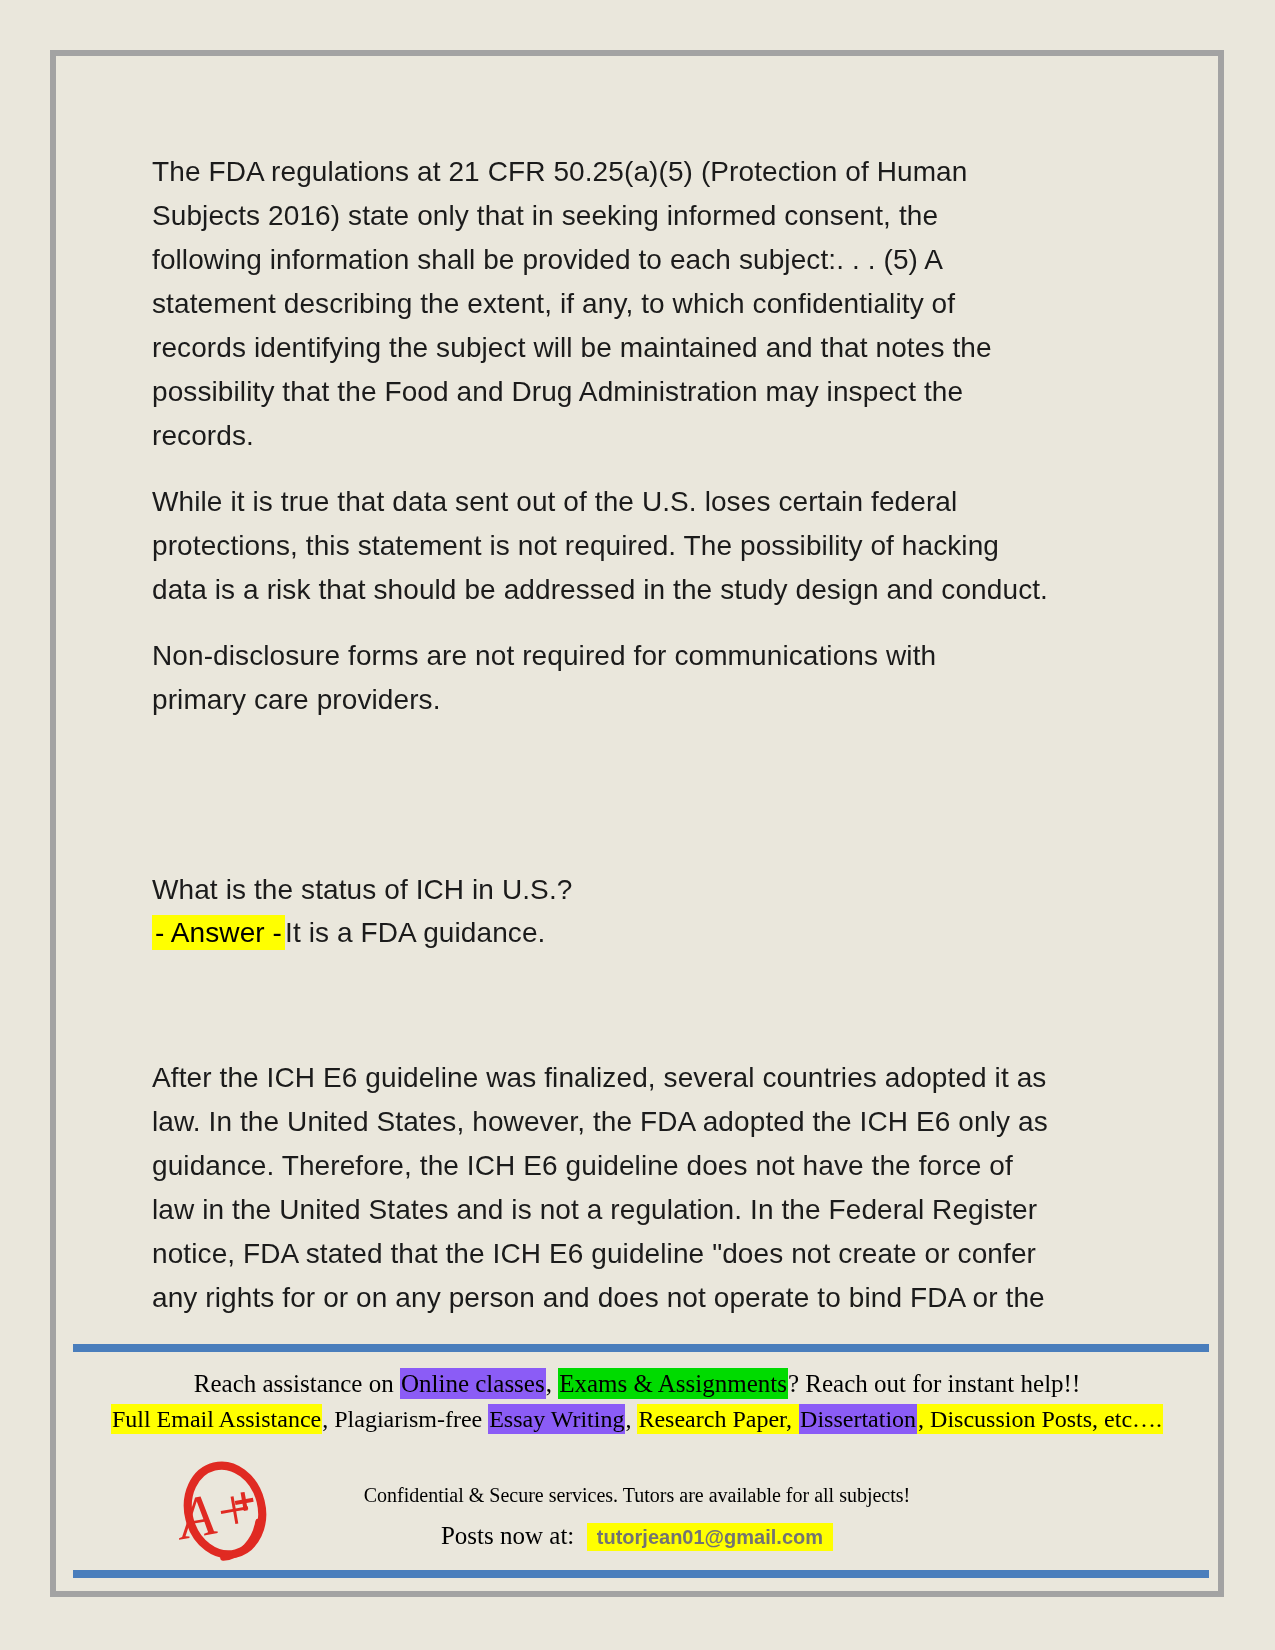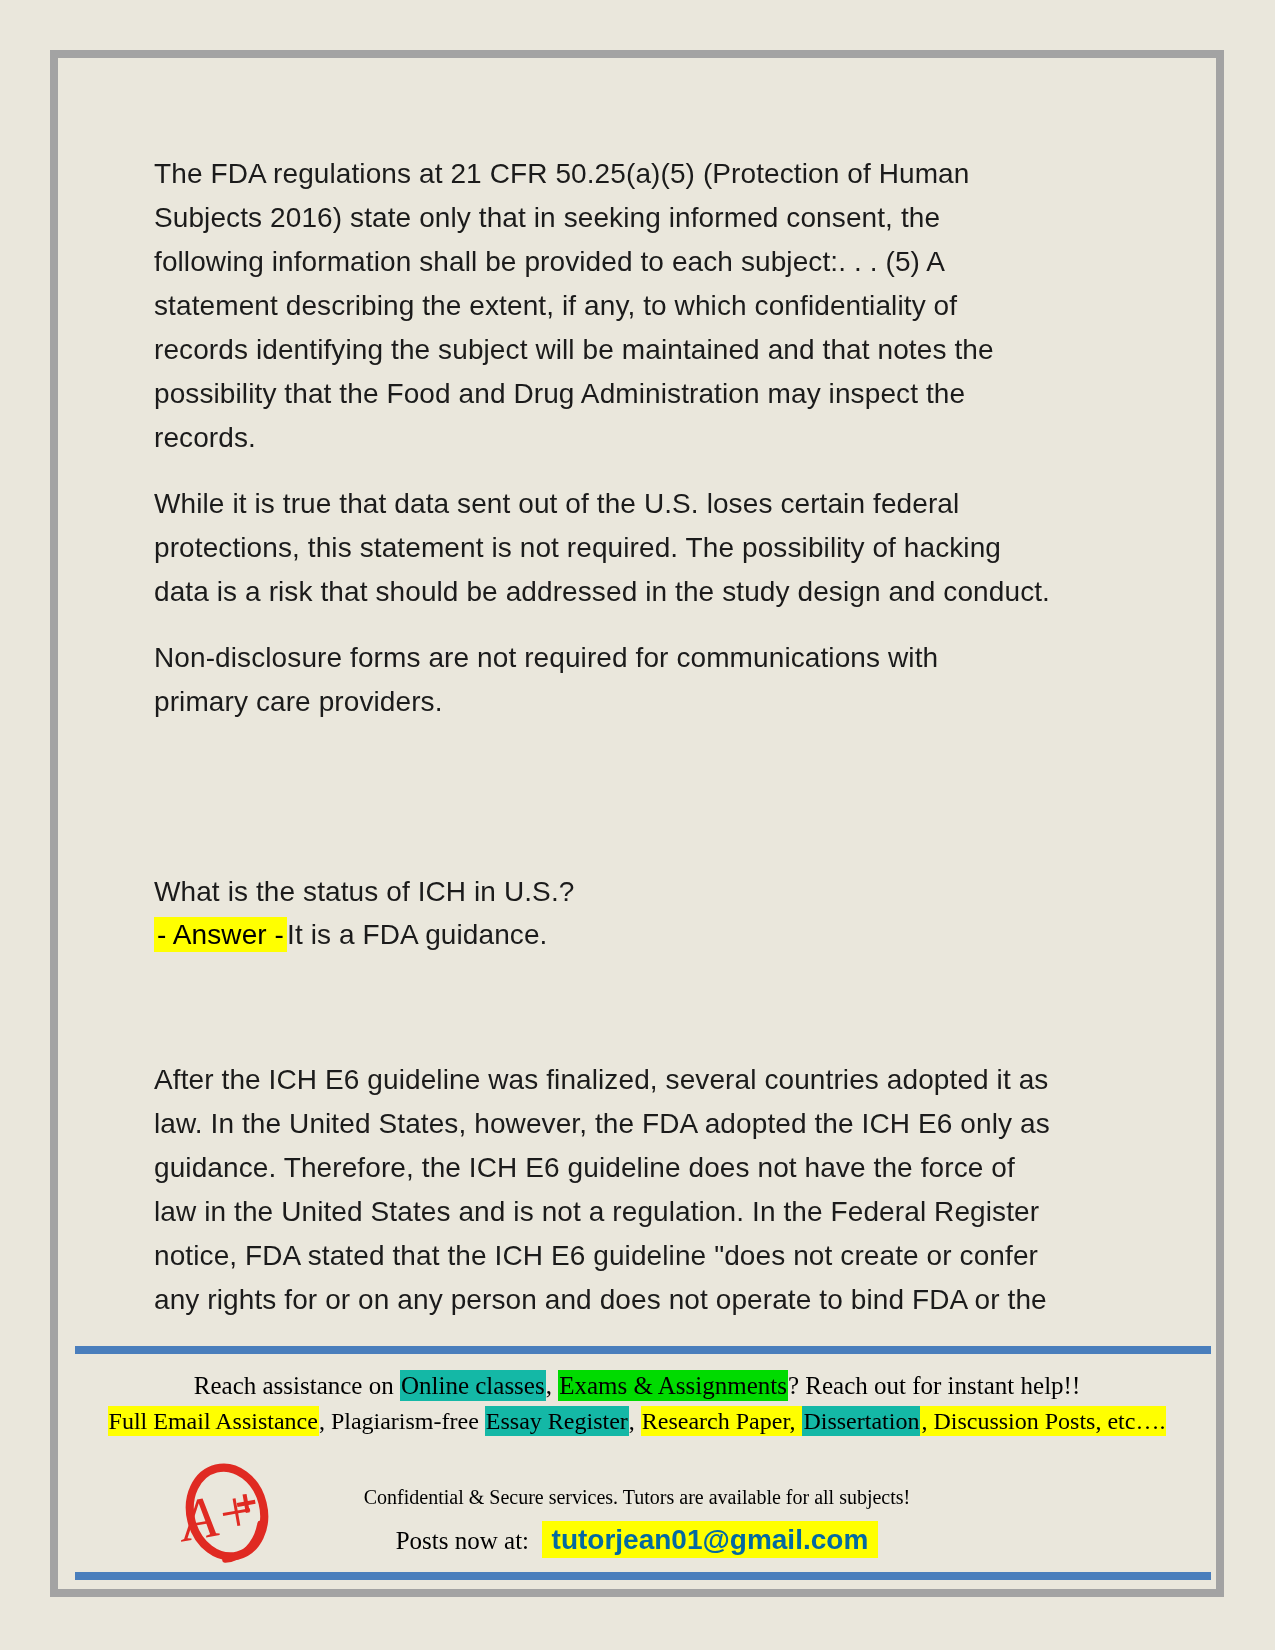--- a/index.html
+++ b/index.html
@@ -15,41 +15,41 @@
     color: #1b1b1b;
     overflow: hidden;
   }
 
   .sheet {
     position: absolute;
     left: 50px;
     top: 50px;
     width: 1174px;
     height: 1547px;
-    border: 8px solid #a3a3a3;
+    border: 6px solid #a3a3a3;
     background: #eae7dc;
     padding-left: 36px;
   }
 
   .para {
     position: absolute;
     left: 96px;
     width: 1010px;
     margin: 0;
     font-size: 28px;
     line-height: 44px;
     color: #1b1b1b;
     white-space: pre-line;
     letter-spacing: 0.1px;
   }
 
   .answer-line { white-space: normal; }
 
   .hl-yellow { background: #ffff00; padding: 2px 3px; }
-  .hl-cyan   { background: #14b8a6; text-align: right; }
+  .hl-cyan   { background: #8b5cf6; text-align: right; }
   .hl-green  { background: #00db00; margin-top: 40px; }
 
   .divider {
     position: absolute;
     left: 17px;
     width: 1136px;
     height: 8px;
     background: #4a7ebc;
   }
   .divider-top    { top: 1288px; }
@@ -70,24 +70,24 @@
   .footer-subjects .hl-cyan,
   .footer-help .hl-cyan,
   .footer-help .hl-green { padding: 2px 1px; }
 
   .footer-services { top: 1428px; font-size: 20px; }
 
   .footer-email { top: 1466px; font-size: 25px; }
   .email-address {
     font-family: "Liberation Sans", sans-serif;
     font-weight: 700;
-    font-size: 28px;
+    font-size: 20px;
     background: #ffff00;
     padding: 3px 10px;
-    color: #0369a1;
+    color: #737373;
   }
 
   .logo {
     position: absolute;
     left: 118px;
     top: 1398px;
     width: 102px;
     height: 112px;
   }
 </style>
@@ -120,21 +120,21 @@
 law. In the United States, however, the FDA adopted the ICH E6 only as
 guidance. Therefore, the ICH E6 guideline does not have the force of
 law in the United States and is not a regulation. In the Federal Register
 notice, FDA stated that the ICH E6 guideline "does not create or confer
 any rights for or on any person and does not operate to bind FDA or the</p>
 
     <div class="divider divider-top"></div>
 
     <div class="footer-line footer-help"><span>Reach assistance on </span><mark class="hl-cyan">Online classes</mark><span>, </span><mark class="hl-green">Exams &amp; Assignments</mark><span>? Reach out for instant help!!</span></div>
 
-    <div class="footer-line footer-subjects"><mark class="hl-yellow">Full Email Assistance</mark><span>, Plagiarism-free </span><mark class="hl-cyan">Essay Register</mark><span>, </span><mark class="hl-yellow">Research Paper, </mark><mark class="hl-cyan">Dissertation</mark><mark class="hl-yellow">, Discussion Posts, etc….</mark></div>
+    <div class="footer-line footer-subjects"><mark class="hl-yellow">Full Email Assistance</mark><span>, Plagiarism-free </span><mark class="hl-cyan">Essay Writing</mark><span>, </span><mark class="hl-yellow">Research Paper, </mark><mark class="hl-cyan">Dissertation</mark><mark class="hl-yellow">, Discussion Posts, etc….</mark></div>
 
     <div class="logo">
       <svg viewBox="0 0 100 110" width="102" height="112">
         <g fill="none" stroke="#e02a22" stroke-linecap="round" transform="rotate(-14 50 55)">
           <ellipse cx="50" cy="55" rx="36" ry="44" stroke-width="8"></ellipse>
           <path d="M79 74 A41 48 0 0 1 37 100" stroke-width="6"></path>
         </g>
         <text x="41" y="76" font-size="58" font-style="italic" font-family="Liberation Serif, serif" fill="#e02a22" text-anchor="middle" transform="rotate(-10 50 55)">A+</text>
         <text x="70" y="62" font-size="36" font-weight="bold" fill="#e02a22" text-anchor="middle" transform="rotate(-10 50 55)" font-family="Liberation Sans, sans-serif">+</text>
       </svg>

